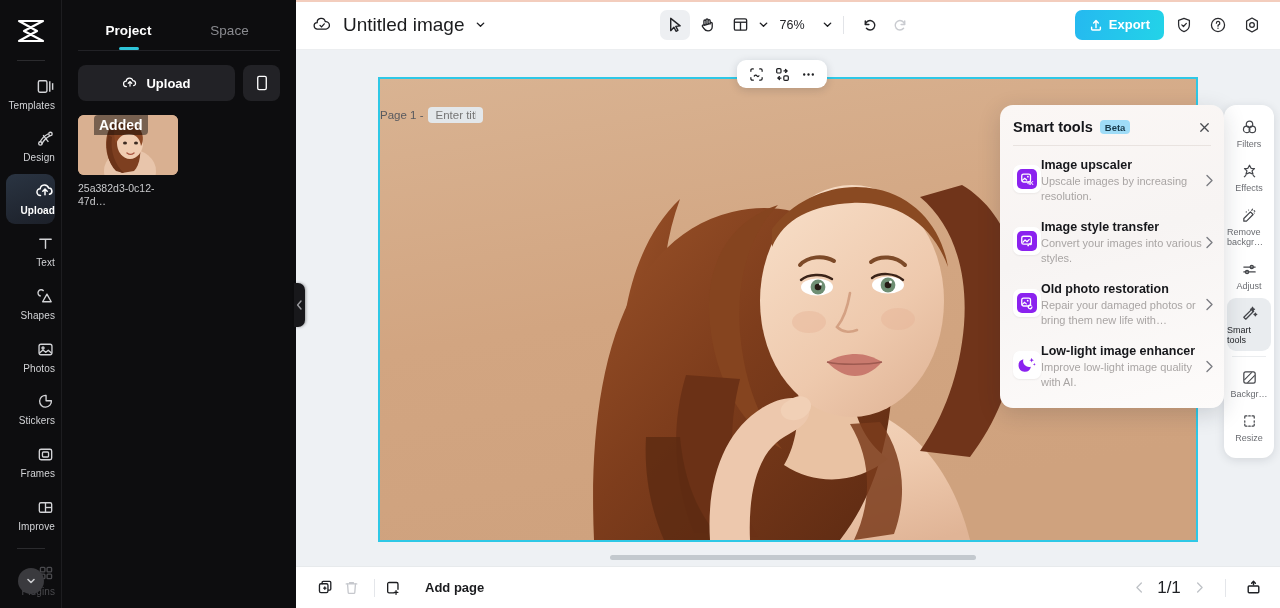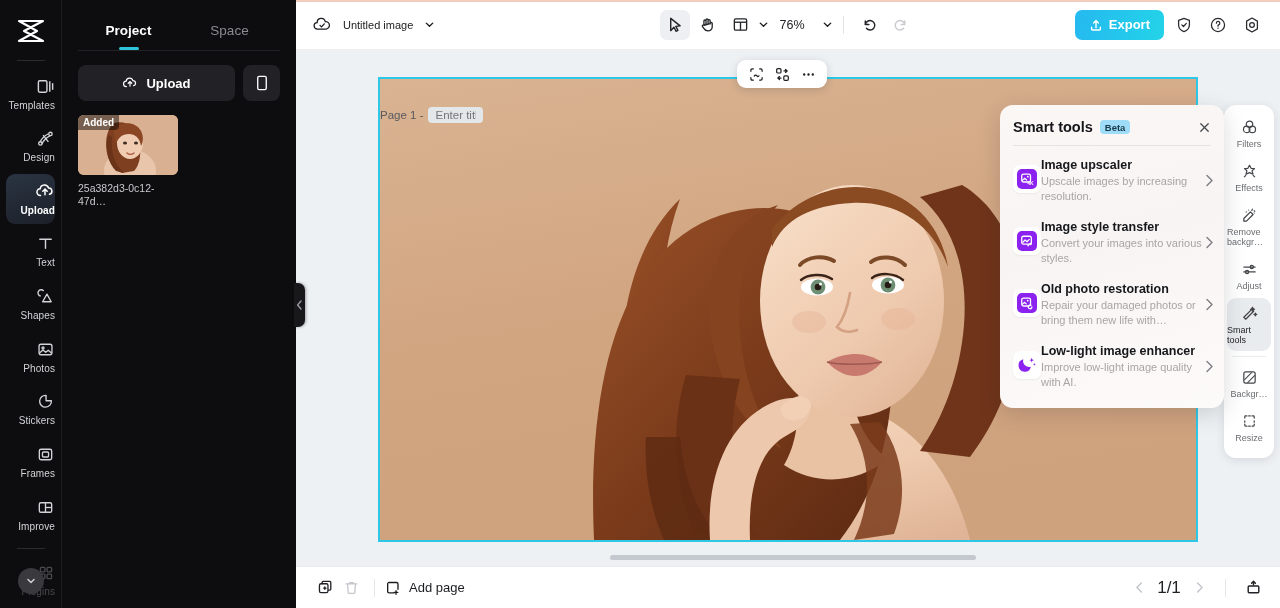--- a/index.html
+++ b/index.html
@@ -68,22 +68,22 @@
     width:37px; height:36px; border-radius:8px; background:#222226;
     display:flex; align-items:center; justify-content:center; cursor:pointer; color:#fff;
   }
   .asset-wrap { padding:14px 16px 0; }
   .asset-card { width:100px; position:relative; cursor:pointer; }
   .asset-thumb {
     width:100px; height:60px; border-radius:6px; overflow:hidden; position:relative;
     background:#d7a983;
   }
   .asset-badge {
-    position:absolute; left:0; top:0; background:rgba(0,0,0,.45); color:#fff;
-    font-size:10px; font-weight:bold; padding:2px 5px; border-radius:4px 0 4px 0;
+    position:absolute; left:16px; top:0; background:rgba(0,0,0,.45); color:#fff;
+    font-size:14px; font-weight:bold; padding:2px 5px; border-radius:4px 0 4px 0;
   }
   .asset-name { font-size:10.5px; color:#c9cacd; margin-top:7px; line-height:1.2; }
 
   
   .collapse-handle {
     position:absolute; right:-9px; top:283px; width:11px; height:44px;
     background:#18181b; border-radius:0 7px 7px 0;
     display:flex; align-items:center; justify-content:center;
     color:#9a9a9e; z-index:40; cursor:pointer;
     box-shadow:1px 0 3px rgba(0,0,0,.35);
@@ -91,21 +91,21 @@
 
   
   .main { flex:1; height:608px; display:flex; flex-direction:column; background:#fff; position:relative; }
 
   
   .topbar {
     height:50px; background:#fff; display:flex; align-items:center;
     padding:0 14px 0 16px; position:relative; border-bottom:1px solid #eceef0;
   }
   .doc-title { display:flex; align-items:center; gap:11px; cursor:pointer; }
-  .doc-title .name { font-size:11px; color:#1b1c1e; }
+  .doc-title .name { font-size:19px; color:#1b1c1e; }
   .tb-center {
     position:absolute; left:0; right:0; display:flex; justify-content:center;
     align-items:center; gap:3px; pointer-events:none;
   }
   .tb-center > * { pointer-events:auto; }
   .tb-btn {
     width:30px; height:30px; border-radius:7px; display:flex;
     align-items:center; justify-content:center; cursor:pointer; color:#232428;
   }
   .tb-btn.sel { background:#edeff2; }
@@ -202,22 +202,22 @@
   
   .bottombar {
     height:42px; background:#fff; border-top:1px solid #e7eaec;
     display:flex; align-items:center; padding:0 14px 0 16px;
   }
   .bb-btn { width:26px; height:26px; display:flex; align-items:center;
     justify-content:center; cursor:pointer; color:#1f2125; }
   .bb-btn.dis { color:#c6c8cd; }
   .bb-sep { width:1px; height:18px; background:#e4e6ea; margin:0 10px; }
   .bb-add {
-    display:flex; align-items:center; gap:8px; font-size:13px;
-    font-weight:normal; color:#1b1c1f; cursor:pointer;
+    display:flex; align-items:center; gap:24px; font-size:13px;
+    font-weight:bold; color:#1b1c1f; cursor:pointer;
   }
   .bb-right { margin-left:auto; display:flex; align-items:center; gap:4px; }
   .bb-page { font-size:17px; color:#1f2125; min-width:28px; text-align:center; }
   .bb-nav { width:24px; height:24px; display:flex; align-items:center;
     justify-content:center; color:#bfc2c7; cursor:pointer; }
 
   svg { display:block; }
 </style>
 </head>
 <body>

